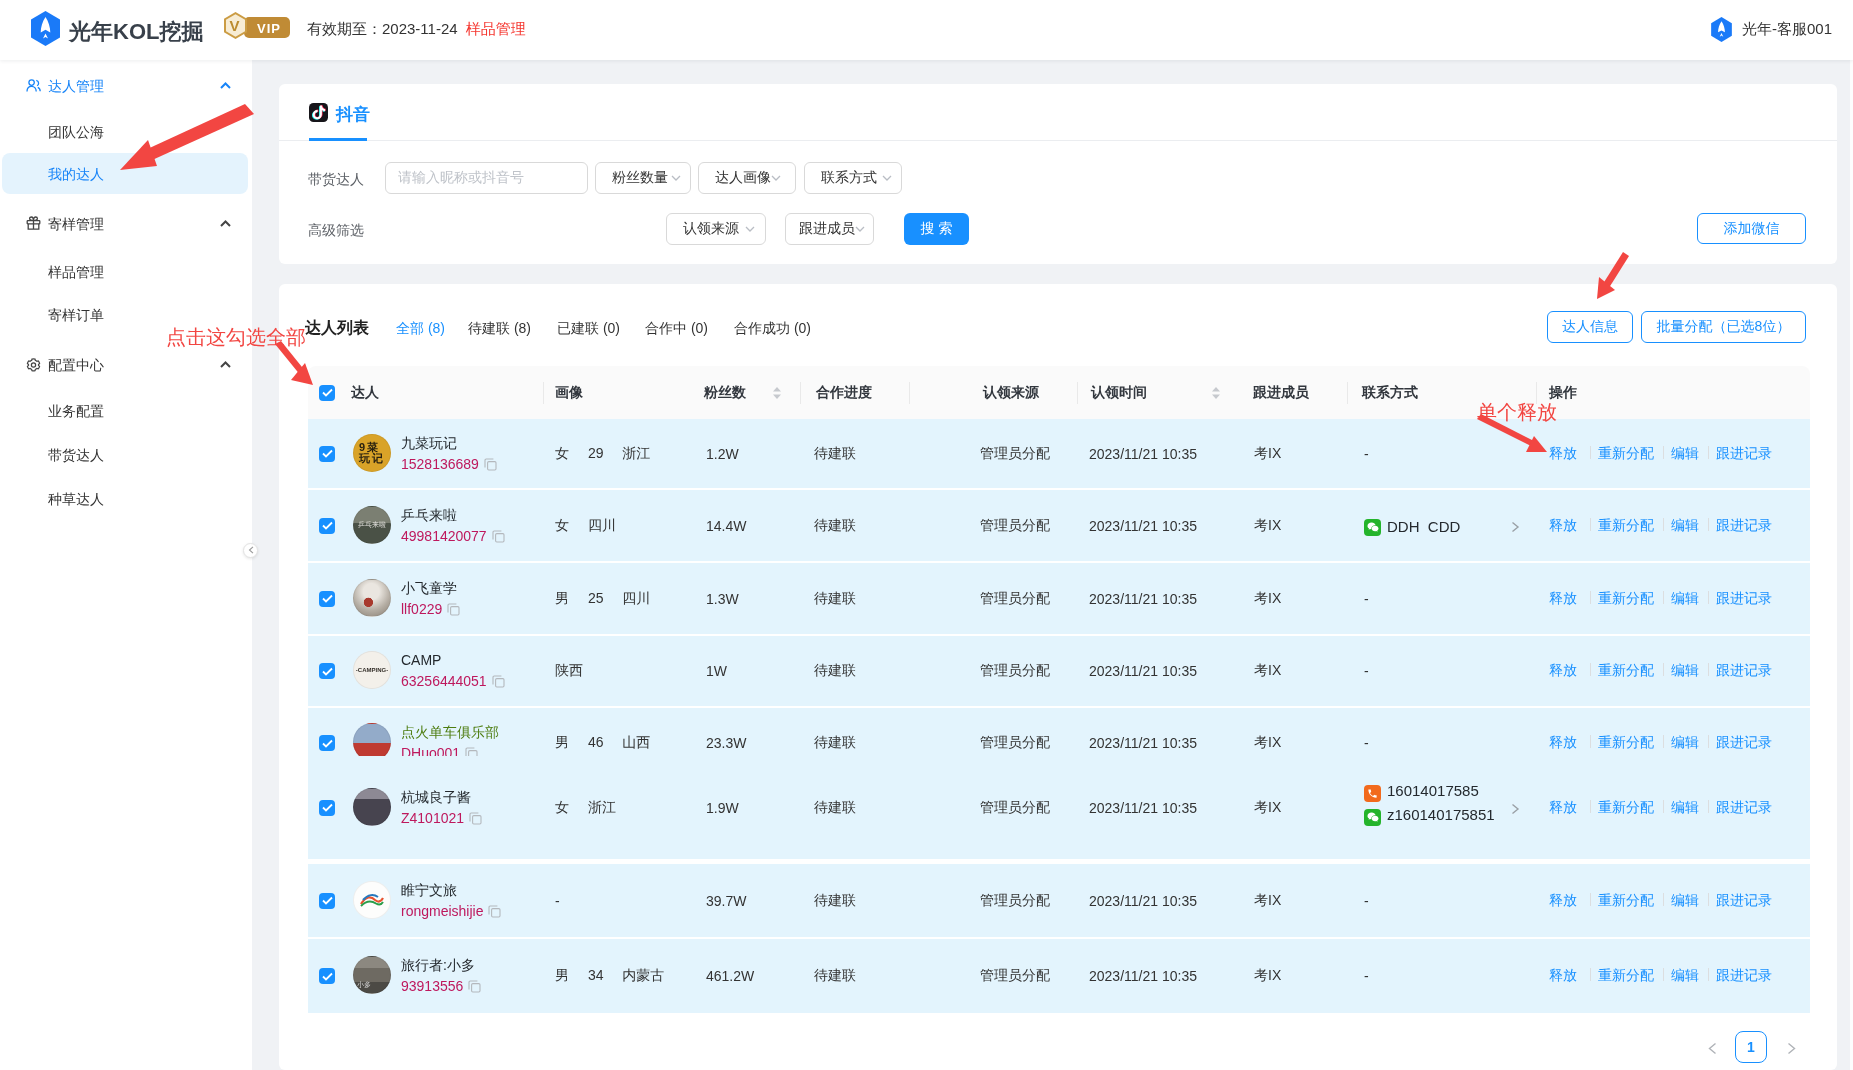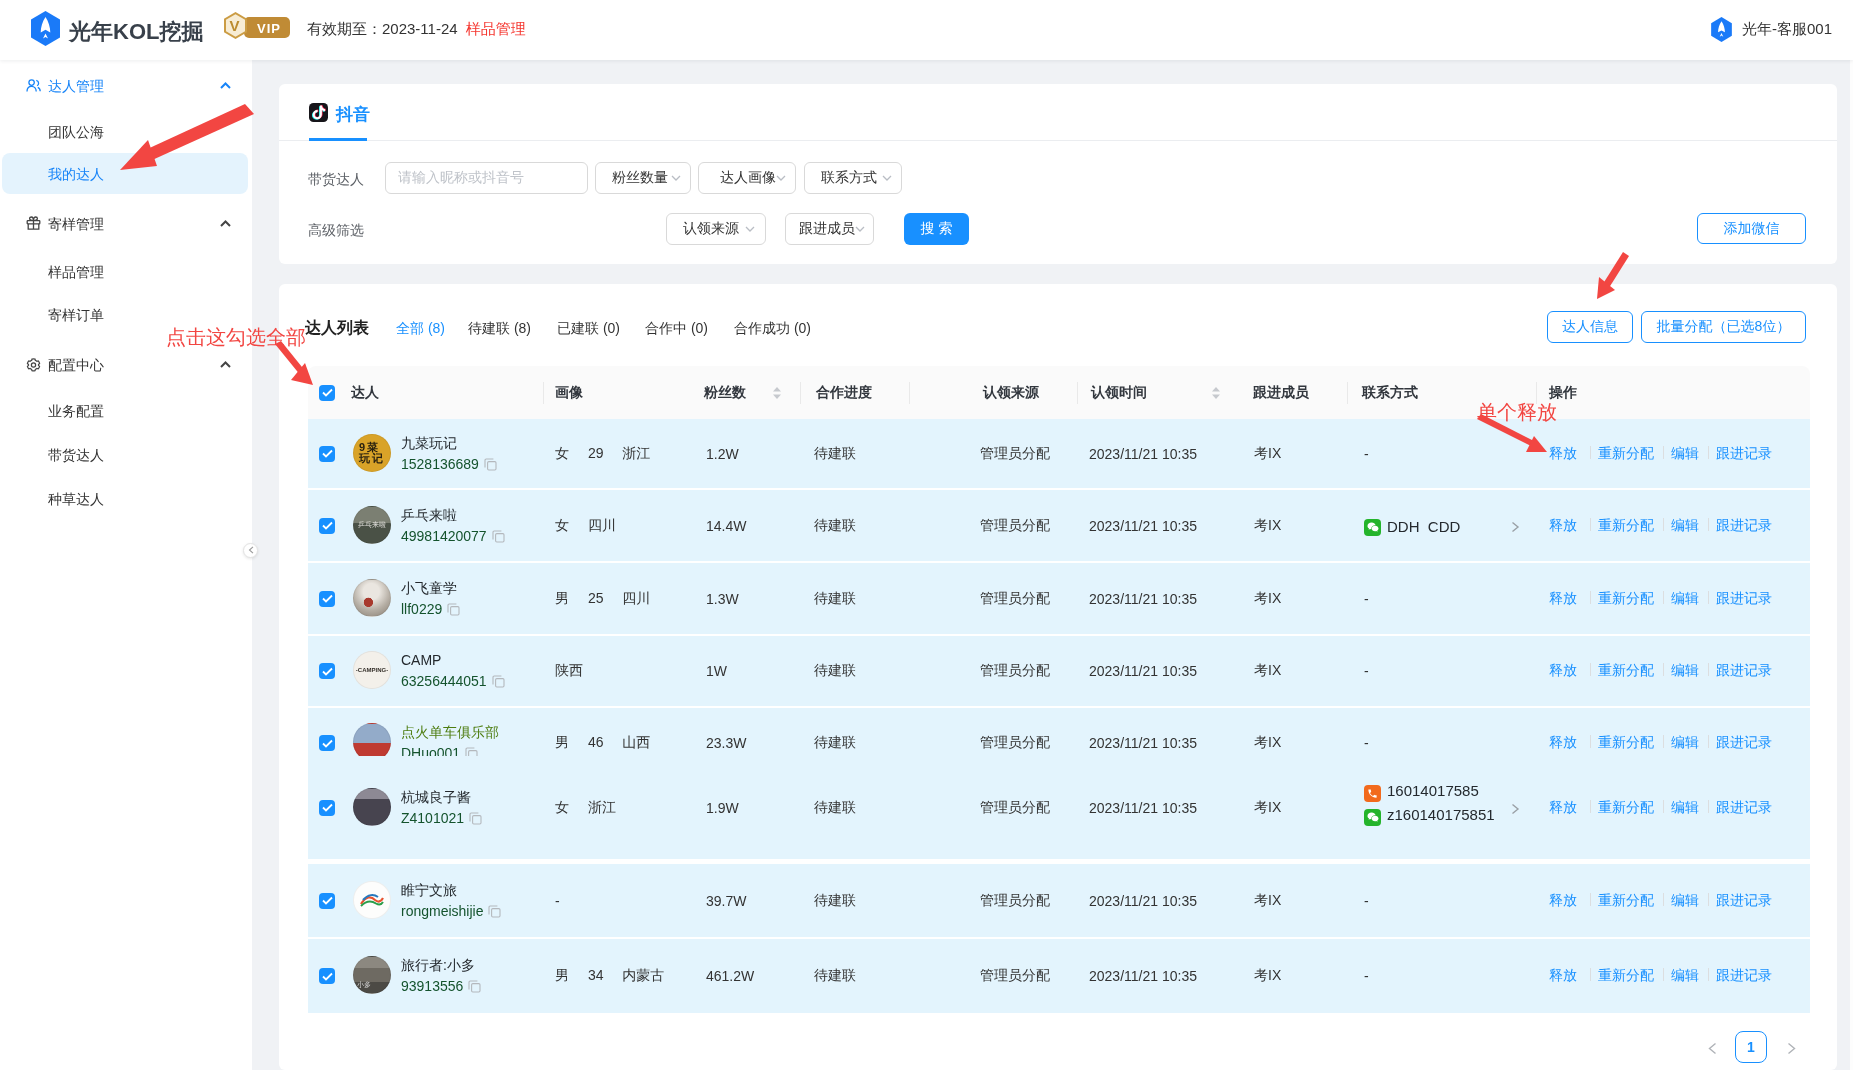--- a/index.html
+++ b/index.html
@@ -40,21 +40,21 @@
 
 #thead{position:absolute;left:29px;top:82px;width:1502px;height:53px;background:#fafafa;border-radius:8px 8px 0 0;}
 .th{position:absolute;top:50%;transform:translateY(-50%);font-weight:bold;font-size:14px;color:#32373e;white-space:nowrap;}
 .thsep{position:absolute;top:16px;width:1px;height:22px;background:#e9e9e9;}
 .row{position:absolute;left:29px;width:1502px;background:#e3f4fd;}
 .rc{position:absolute;top:50%;transform:translateY(-50%);white-space:nowrap;font-size:14px;color:#333;}
 .hx{word-spacing:15px;}
 .cbx{width:16px;height:16px;border-radius:4px;background:#1890ff;display:flex;align-items:center;justify-content:center;}
 .ava{width:38px;height:38px;border-radius:50%;overflow:hidden;border:1px solid rgba(0,0,0,.06);}
 .nm{line-height:21px;}
-.nm .id{color:#14532d;display:flex;align-items:center;gap:5px;}
+.nm .id{color:#be185d;display:flex;align-items:center;gap:5px;}
 .ops a{color:#1890ff;text-decoration:none;}
 .opsep{display:inline-block;width:1px;height:13px;background:#dcdee0;vertical-align:-1px;margin:0 9px;}
 .ic16{width:17px;height:17px;border-radius:4px;display:inline-flex;align-items:center;justify-content:center;vertical-align:-4px;}
 
 #anno{position:absolute;left:0;top:0;width:1853px;height:1070px;pointer-events:none;z-index:9;}
 .redtxt{position:absolute;color:#f24642;font-size:20px;line-height:16px;white-space:nowrap;z-index:9;}
 
 #pg1{position:absolute;left:1735px;top:1031px;width:32px;height:32px;border:1px solid #1890ff;border-radius:8px;color:#1890ff;font-weight:bold;font-size:14px;display:flex;align-items:center;justify-content:center;background:#fff;}
 </style>
 </head>
@@ -136,21 +136,21 @@
     </svg>
   <div id="dy-txt">抖音</div>
   <div id="tabline"></div>
   <div id="tabink"></div>
 
   <div class="flabel" style="left:29px;top:87px">带货达人</div>
   <div class="fbox ph" style="left:106px;top:78px;width:203px;padding-left:12px;">请输入昵称或抖音号</div>
   <div class="fbox" style="left:316px;top:78px;width:96px;padding:0 9px 0 16px;justify-content:space-between;">粉丝数量<svg class="chev" viewBox="0 0 10 6">
         <path d="M1 1 L5 5 L9 1" stroke="#b9bdc4" stroke-width="1.3" fill="none"></path>
       </svg></div>
-  <div class="fbox" style="left:419px;top:78px;width:98px;padding:0 9px 0 16px;justify-content:flex-end;">达人画像<svg class="chev" viewBox="0 0 10 6">
+  <div class="fbox" style="left:419px;top:78px;width:98px;padding:0 9px 0 16px;justify-content:flex-start;">达人画像<svg class="chev" viewBox="0 0 10 6">
         <path d="M1 1 L5 5 L9 1" stroke="#b9bdc4" stroke-width="1.3" fill="none"></path>
       </svg></div>
   <div class="fbox" style="left:525px;top:78px;width:98px;padding:0 9px 0 16px;justify-content:space-between;">联系方式<svg class="chev" viewBox="0 0 10 6">
         <path d="M1 1 L5 5 L9 1" stroke="#b9bdc4" stroke-width="1.3" fill="none"></path>
       </svg></div>
 
   <div class="flabel" style="left:29px;top:138px">高级筛选</div>
   <div class="fbox" style="left:387px;top:129px;width:100px;padding:0 10px 0 16px;justify-content:space-between;">认领来源<svg class="chev" viewBox="0 0 10 6">
         <path d="M1 1 L5 5 L9 1" stroke="#b9bdc4" stroke-width="1.3" fill="none"></path>
       </svg></div>

